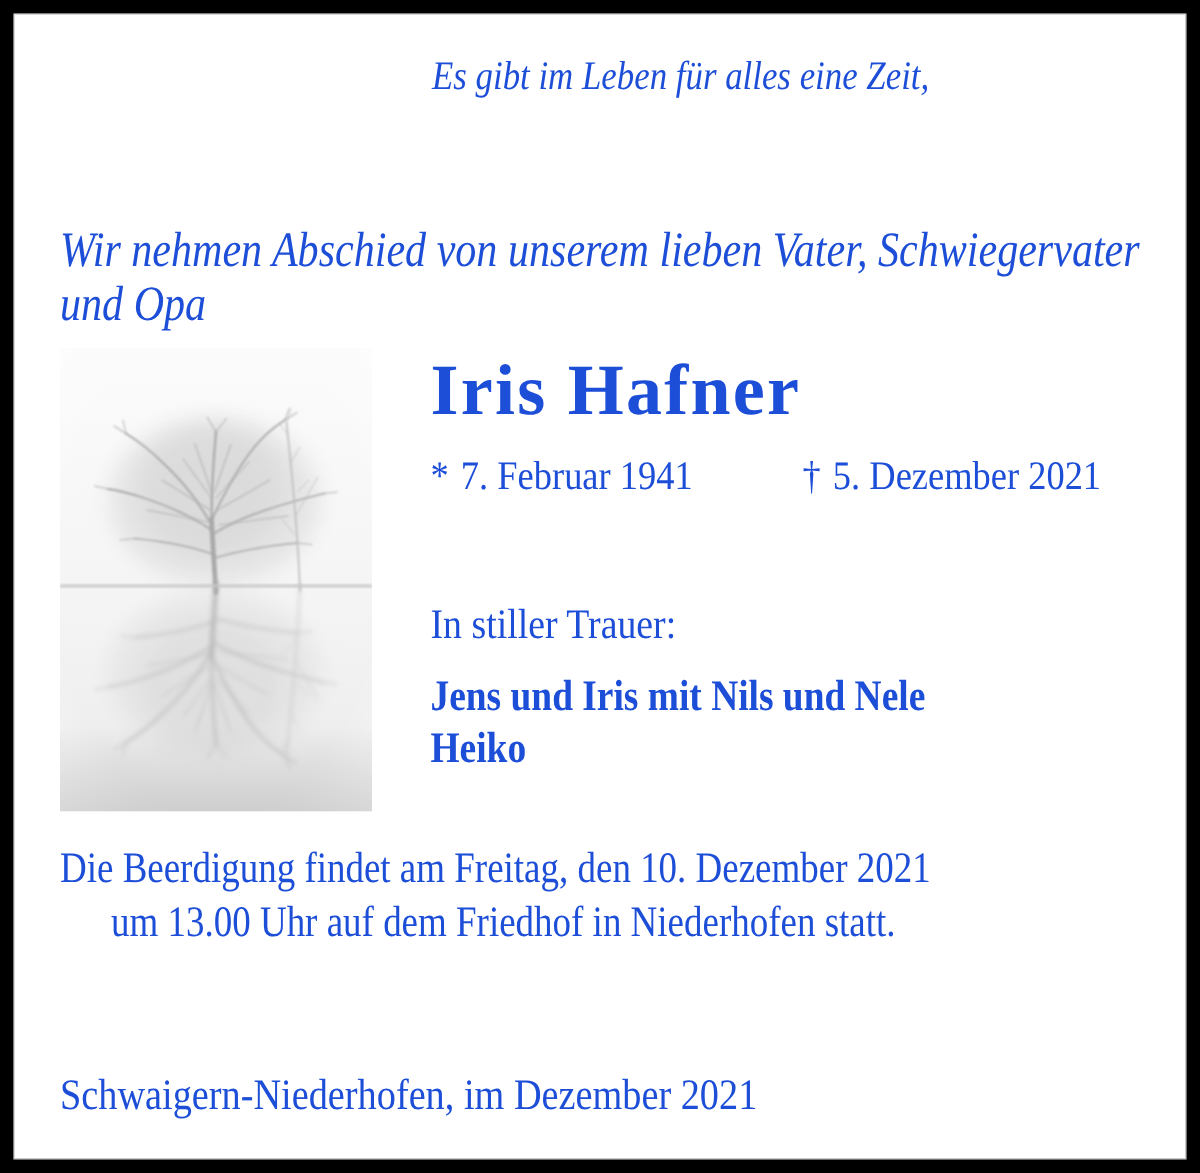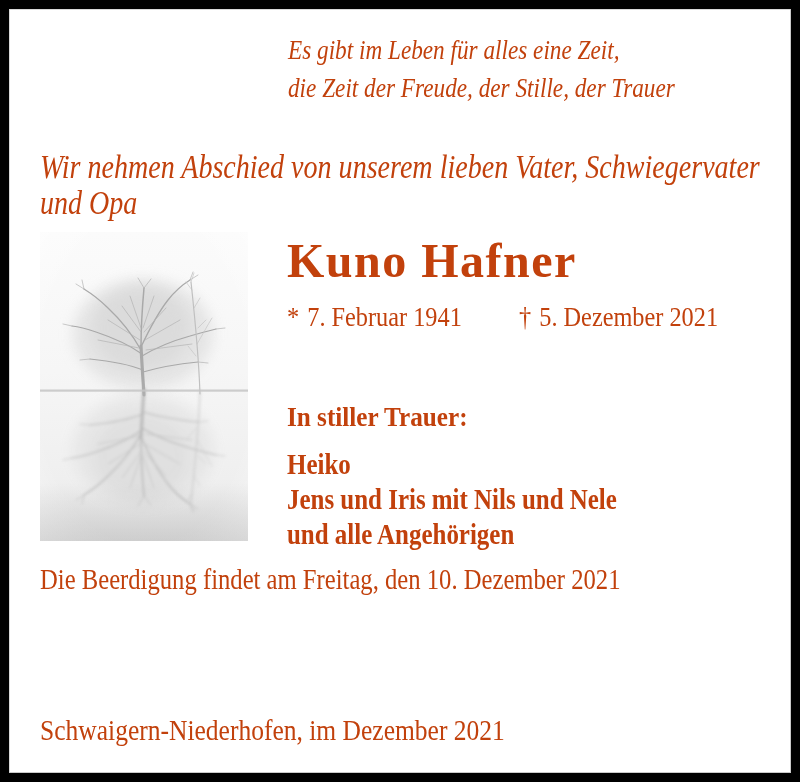--- a/index.html
+++ b/index.html
@@ -7,21 +7,21 @@
     padding: 0;
     background: #ffffff;
   }
   .sheet {
     position: relative;
     width: 800px;
     height: 782px;
     background: #ffffff;
     overflow: hidden;
     font-family: "Liberation Serif", "DejaVu Serif", serif;
-    color: #c2410c;
+    color: #1d4ed8;
   }
   .frame {
     position: absolute;
     inset: 0;
     border: 9px solid #000000;
     box-shadow: inset -1px -1px 0 #c9c9c9, inset 1px 1px 0 #d8d8d8;
     pointer-events: none;
     z-index: 5;
   }
   .t {
@@ -69,30 +69,29 @@
     line-height: 56px;
     white-space: nowrap;
   }
   .dates {
     position: absolute;
     left: 287px;
     top: 299px;
     font-size: 27px;
     line-height: 36px;
     display: flex;
-    gap: 38px;
+    gap: 54px;
   }
   .dates .sym { margin-right: 9px; }
   .trauer-heading {
     position: absolute;
     left: 287px;
     top: 399px;
     font-size: 28px;
     line-height: 36px;
-    font-weight: bold;
   }
   .mourners {
     position: absolute;
     left: 287px;
     top: 447px;
     font-size: 29px;
     font-weight: bold;
     line-height: 35px;
   }
   .funeral {
@@ -113,21 +112,20 @@
   }
 </style>
 </head>
 <body>
 
 <div class="sheet">
   <div class="frame"></div>
 
   <div class="poem">
     <div><span class="t sx86">Es gibt im Leben für alles eine Zeit,</span></div>
-    <div><span class="t sx86">die Zeit der Freude, der Stille, der Trauer</span></div>
   </div>
 
   <div class="intro">
     <div><span class="t sx85">Wir nehmen Abschied von unserem lieben Vater, Schwiegervater</span></div>
     <div><span class="t sx85">und Opa</span></div>
   </div>
 
   <div class="photo">
     <svg viewBox="0 0 208 309" width="208" height="309" xmlns="http://www.w3.org/2000/svg">
       <defs>
@@ -213,36 +211,36 @@
         <path d="M34,160 L128,160" stroke="#8d8d8d" stroke-width="7.5" stroke-linecap="round" fill="none" filter="url(#softer)" opacity="0.85"></path>
         <path d="M150,159.5 L176,159.5" stroke="#b7b7b7" stroke-width="3.5" stroke-linecap="round" fill="none" filter="url(#softer)"></path>
         <path d="M196,159.5 L208,159.5" stroke="#bdbdbd" stroke-width="3" fill="none" filter="url(#softer)"></path>
       </g>
 
       <rect width="208" height="309" fill="url(#fog)"></rect>
       <rect x="0" y="252" width="208" height="57" fill="url(#bottomShade)"></rect>
     </svg>
   </div>
 
-  <h1 class="name">Kuno Hafner</h1>
+  <h1 class="name">Iris Hafner</h1>
 
   <div class="dates">
     <span class="t sx90"><span class="sym">*</span><span>7. Februar 1941</span></span>
     <span class="t sx90"><span class="sym">†</span><span>5. Dezember 2021</span></span>
   </div>
 
   <div class="trauer-heading">
     <span class="t sx90">In stiller Trauer:</span>
   </div>
   <div class="mourners">
+    <div><span class="t sx86">Jens und Iris mit Nils und Nele</span></div>
     <div><span class="t sx86">Heiko</span></div>
-    <div><span class="t sx86">Jens und Iris mit Nils und Nele</span></div>
-    <div><span class="t sx86">und alle Angehörigen</span></div>
   </div>
 
   <div class="funeral">
     <div><span class="t sx85">Die Beerdigung findet am Freitag, den 10. Dezember 2021</span></div>
+    <div><span class="t sx85">um 13.00 Uhr auf dem Friedhof in Niederhofen statt.</span></div>
   </div>
 
   <div class="closing">
     <span class="t sx88">Schwaigern-Niederhofen, im Dezember 2021</span>
   </div>
 </div>
 
 </body></html>

